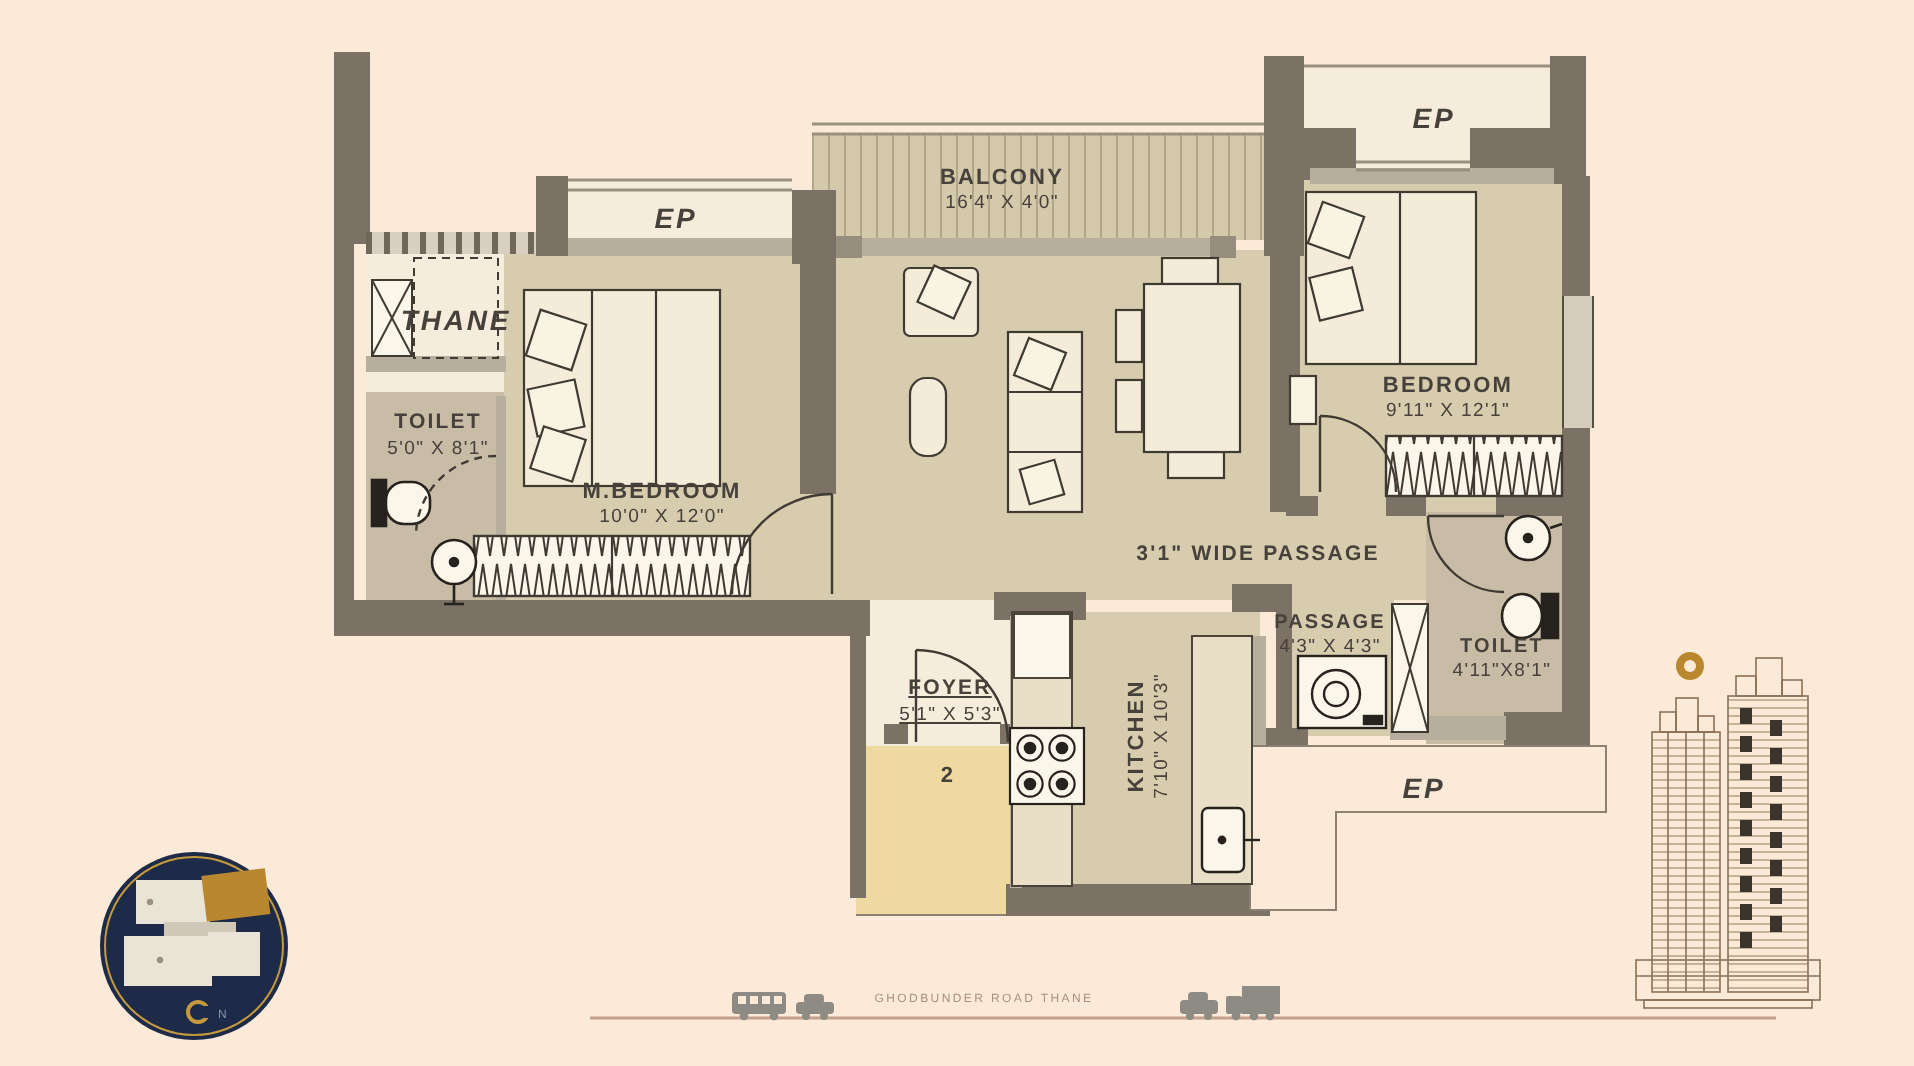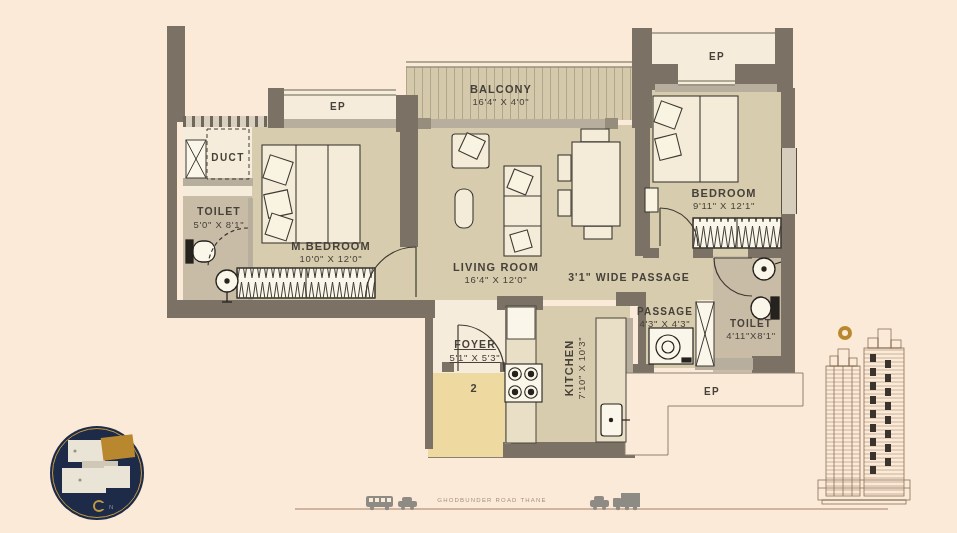--- a/index.html
+++ b/index.html
@@ -16,21 +16,21 @@
   .f-gray{background:#c9bca7;}
   .f-yellow{background:#eedaa0;}
   .deck{background:#d5c9ac;
         background-image:repeating-linear-gradient(90deg,rgba(134,122,96,.45) 0 1px,transparent 1px 8px);}
   .teeth{background:repeating-linear-gradient(90deg,#6f6758 0 3px,#d8cfc0 3px 9px);}
   .window{background:#d6cdbc;border-left:1px solid #55503f;border-right:1px solid #55503f;}
   
   .lbl{font-weight:700;font-size:11px;line-height:1.3;letter-spacing:1.1px;color:#46413a;
        text-align:center;white-space:nowrap;z-index:10;}
   .lbl .dims{font-weight:400;font-size:9.5px;letter-spacing:.7px;}
-  .sm{font-size:10px;letter-spacing:1.4px;}
+  .sm{font-size:14px;letter-spacing:1.4px;font-style:italic;}
   .road-lbl{font-size:6px;font-weight:400;letter-spacing:1.2px;color:#a5917e;z-index:10;}
   svg.overlay{position:absolute;left:0;top:0;z-index:5;}
 </style>
 </head>
 <body>
 
 <div class="stage">
 
   <div class="abs f-cream" style="left:183px;top:125px;width:85px;height:71px;"></div>
   <div class="abs f-tan" style="left:185px;top:125px;width:0;height:0;"></div>
@@ -323,37 +323,33 @@
   <div class="abs lbl" style="left:501px;top:82px;transform:translateX(-50%);">
     <div>BALCONY</div>
     <div class="dims">16'4" X 4'0"</div>
   </div>
 
   <div class="abs lbl sm" style="left:717px;top:50px;transform:translateX(-50%);">
     <div>EP</div>
   </div>
 
   <div class="abs lbl sm" style="left:228px;top:151px;transform:translateX(-50%);">
-    <div>DUCT</div>
+    <div>THANE</div>
   </div>
 
   <div class="abs lbl" style="left:219px;top:205px;transform:translateX(-50%);font-size:10.5px;">
     <div>TOILET</div>
     <div class="dims">5'0" X 8'1"</div>
   </div>
 
   <div class="abs lbl" style="left:331px;top:239px;transform:translateX(-50%);text-align:center;">
     <div>M.BEDROOM</div>
     <div class="dims">10'0" X 12'0"</div>
   </div>
 
-  <div class="abs lbl" style="left:496px;top:260px;transform:translateX(-50%);">
-    <div>LIVING ROOM</div>
-    <div class="dims">16'4" X 12'0"</div>
-  </div>
 
   <div class="abs lbl" style="left:724px;top:186px;transform:translateX(-50%);">
     <div>BEDROOM</div>
     <div class="dims">9'11" X 12'1"</div>
   </div>
 
   <div class="abs lbl" style="left:629px;top:271px;transform:translateX(-50%);font-size:10.5px;">
     <div>3'1" WIDE PASSAGE</div>
   </div>
 

